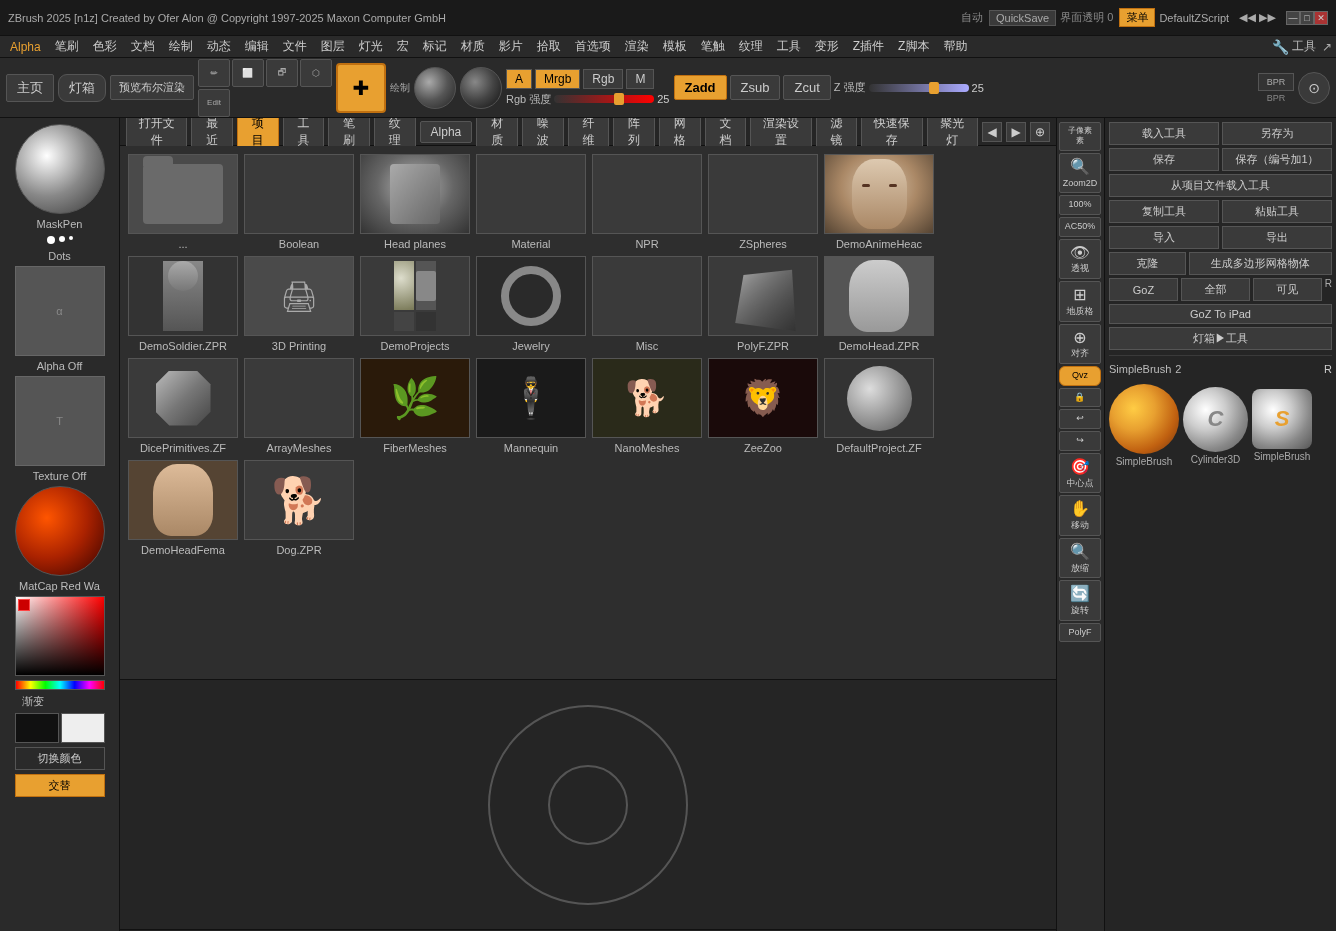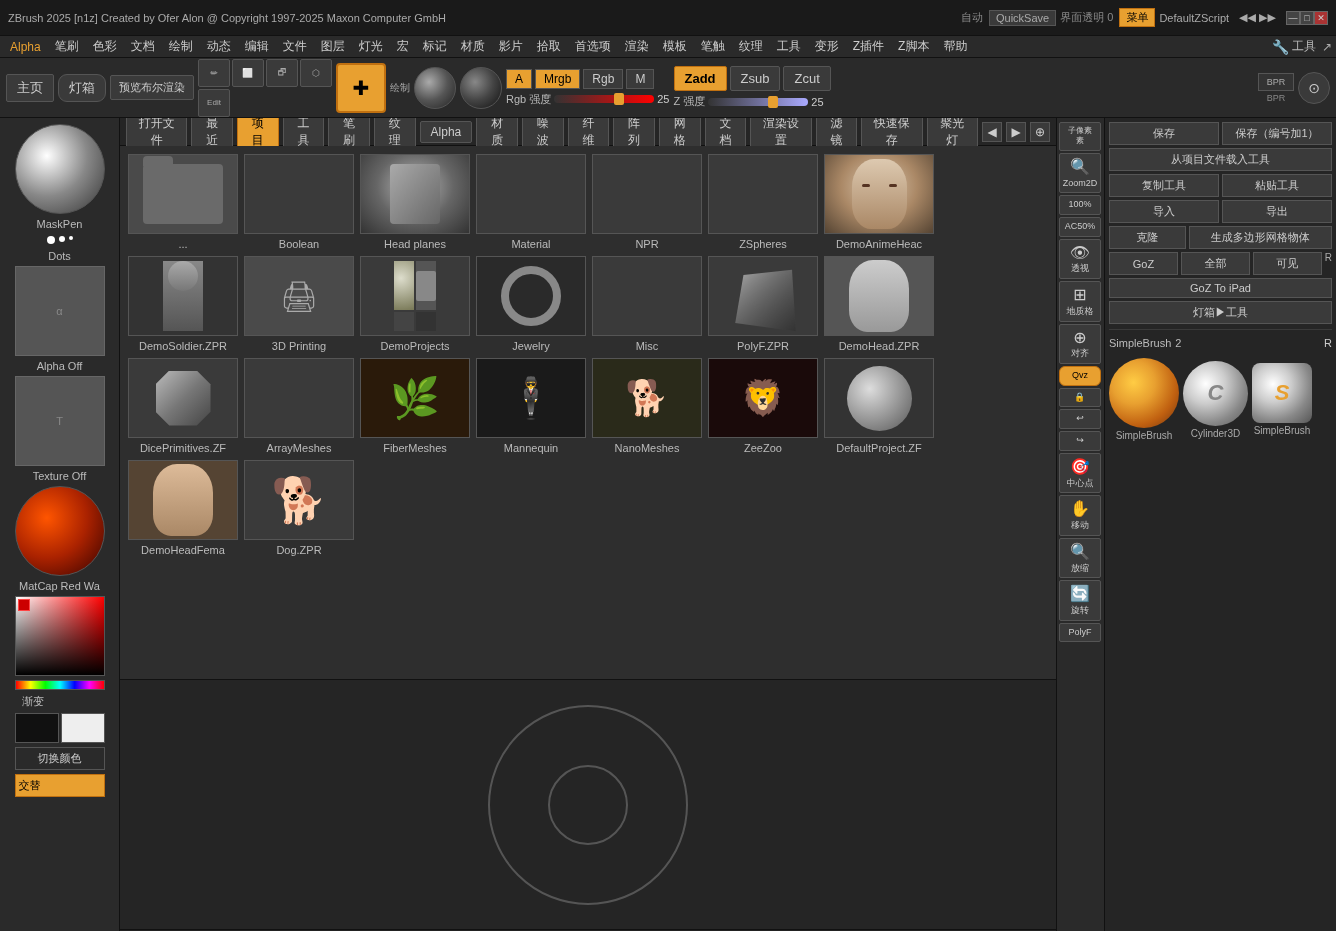--- a/index.html
+++ b/index.html
@@ -28,21 +28,21 @@
     .dot.sm { width: 6px; height: 6px; }
     .dot.xs { width: 4px; height: 4px; }
     .alpha-thumb { width: 90px; height: 90px; background: #555; border: 1px solid #666; }
     .texture-thumb { width: 90px; height: 90px; background: #555; border: 1px solid #666; }
     .matcap-thumb { width: 90px; height: 90px; border-radius: 50%; background: radial-gradient(circle at 35% 35%, #ff5500, #aa2200, #330000); border: 1px solid #555; cursor: pointer; }
     .gradient-label { font-size: 11px; color: #bbb; align-self: flex-start; margin-left: 14px; }
     .gradient-swatches { display: flex; gap: 2px; }
     .swatch-dark { width: 44px; height: 30px; background: #111; border: 1px solid #555; cursor: pointer; }
     .swatch-light { width: 44px; height: 30px; background: #eee; border: 1px solid #555; cursor: pointer; }
     .switch-btn { width: 90px; padding: 3px; background: #2a2a2a; border: 1px solid #555; color: #ccc; font-size: 11px; cursor: pointer; text-align: center; }
-    .exchange-btn { width: 90px; padding: 3px; background: #e8a030; border: 1px solid #c07010; color: #000; font-size: 11px; cursor: pointer; }
+    .exchange-btn { width: 90px; padding: 3px; background: #e8a030; border: 1px solid #c07010; color: #000; font-size: 11px; cursor: pointer; text-align: center; }
 
     
     #center { flex: 1; display: flex; flex-direction: column; background: #2a2a2a; overflow: hidden; }
 
     
     #tabs { height: 28px; background: #252525; display: flex; align-items: center; padding: 0 6px; gap: 4px; border-bottom: 1px solid #111; }
     .tab-btn { padding: 3px 10px; background: #3a3a3a; border: 1px solid #555; color: #ccc; cursor: pointer; font-size: 12px; border-radius: 2px; }
     .tab-btn.active { background: #e8a030; color: #000; border-color: #c07010; }
     .tab-nav-btn { width: 24px; height: 20px; background: #3a3a3a; border: 1px solid #555; display: flex; align-items: center; justify-content: center; cursor: pointer; color: #ccc; }
 
@@ -194,21 +194,21 @@
     </div>
     <div style="display:flex; gap:3px; align-items:center;">
       <span style="font-size:11px; color:#bbb;">Rgb 强度</span>
       <div style="width:100px; height:8px; background:linear-gradient(to right, #333, #f00); border-radius:4px; position:relative;">
         <div style="width:10px; height:12px; background:#e8a030; position:absolute; top:-2px; left:60%; border-radius:2px;"></div>
       </div>
       <span style="font-size:11px; color:#ccc;">25</span>
     </div>
   </div>
 
-  <div style="display:flex; flex-direction:column; gap:3px;">
+  <div style="display:flex; flex-direction:row; gap:3px;">
     <div style="display:flex; gap:3px;">
       <button class="zadd-btn">Zadd</button>
       <button class="zsub-btn">Zsub</button>
       <button class="zcut-btn">Zcut</button>
     </div>
     <div style="display:flex; gap:3px; align-items:center;">
       <span style="font-size:11px; color:#bbb;">Z 强度</span>
       <div style="width:100px; height:8px; background:linear-gradient(to right, #333, #aaf); border-radius:4px; position:relative;">
         <div style="width:10px; height:12px; background:#e8a030; position:absolute; top:-2px; left:60%; border-radius:2px;"></div>
       </div>
@@ -527,20 +527,24 @@
         <div class="tool-strip-btn">
           <span class="ts-icon">🔄</span>
           <span>旋转</span>
         </div>
         <div class="tool-strip-btn">PolyF</div>
       </div>
 
       <div class="right-main">
 
         <div class="rm-row">
+          <button class="rm-btn">载入工具</button>
+          <button class="rm-btn">另存为</button>
+        </div>
+        <div class="rm-row">
           <button class="rm-btn">保存</button>
           <button class="rm-btn">保存（编号加1）</button>
         </div>
         <div class="rm-row">
           <button class="rm-btn" style="flex:2;">从项目文件载入工具</button>
         </div>
         <div class="rm-row">
           <button class="rm-btn">复制工具</button>
           <button class="rm-btn">粘贴工具</button>
         </div>

